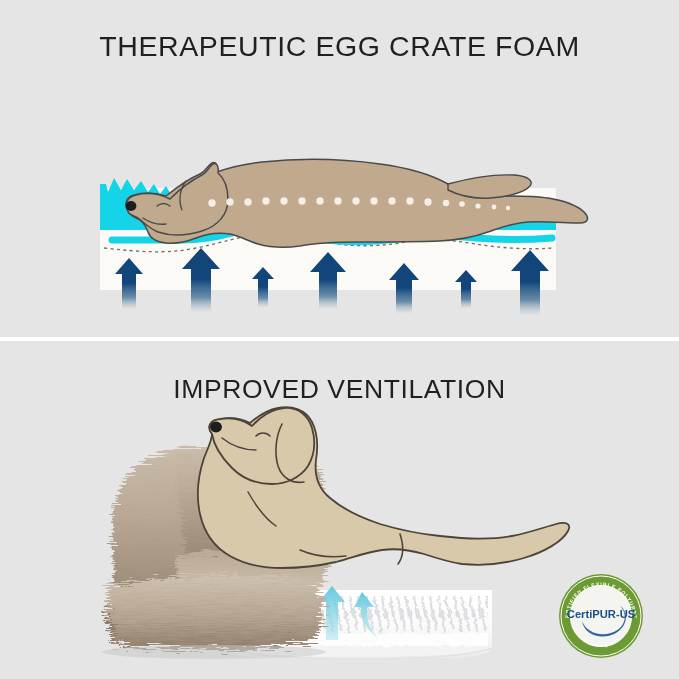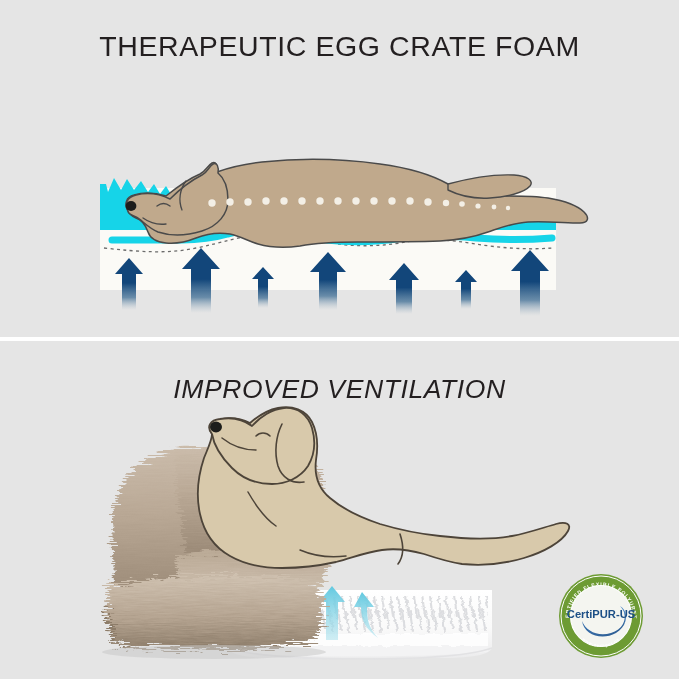--- a/index.html
+++ b/index.html
@@ -17,21 +17,21 @@
   .panel-top{position:absolute;left:0;top:0;width:679px;height:338px;background:#e5e5e5;}
   .divider{position:absolute;left:0;top:337px;width:679px;height:4px;background:#ffffff;}
   .panel-bottom{position:absolute;left:0;top:341px;width:679px;height:338px;background:#e5e5e5;}
 
   .title{
     position:absolute;left:0;width:679px;text-align:center;
     font-size:28.5px;letter-spacing:0.6px;color:#231f20;font-weight:400;
     white-space:nowrap;
   }
   .title-1{top:30px;}
-  .title-2{top:374px;font-size:26.5px;font-style:italic;}
+  .title-2{top:374px;font-size:26.5px;}
 
   .body-copy{
     position:absolute;left:28px;width:623px;text-align:center;
     font-size:17.4px;line-height:23px;color:#3a3a3a;font-weight:400;
     top:72px;
   }
 
   
   .foam-stage{position:absolute;left:0;top:148px;width:679px;height:190px;}
   .foam-stage svg{display:block;}

